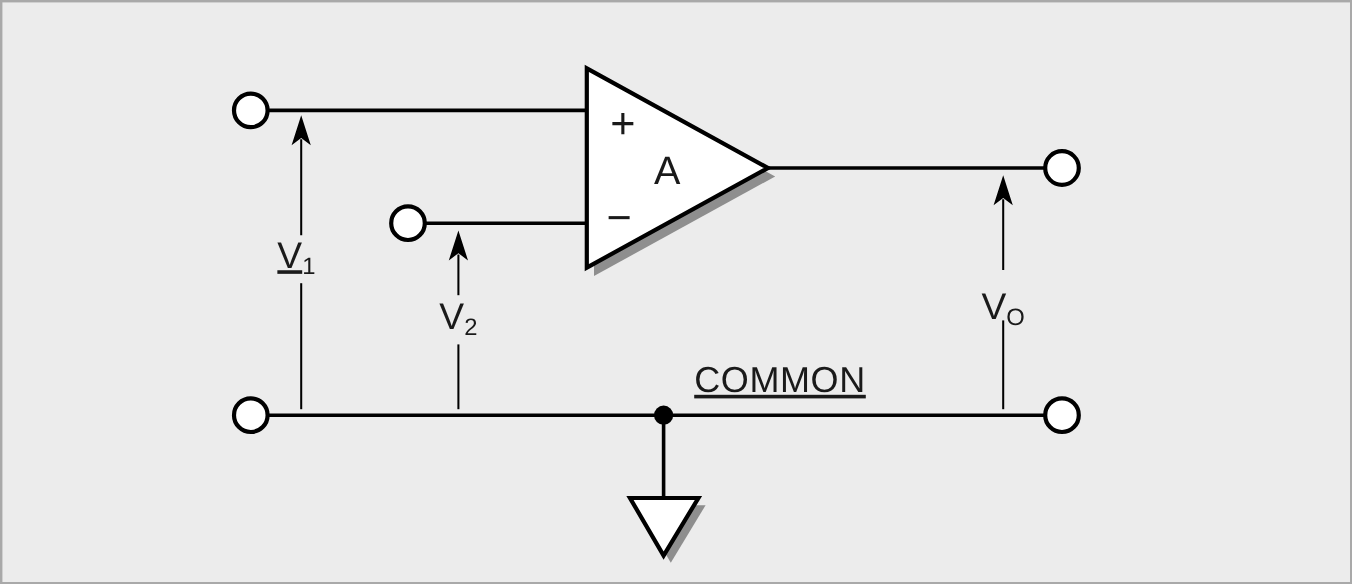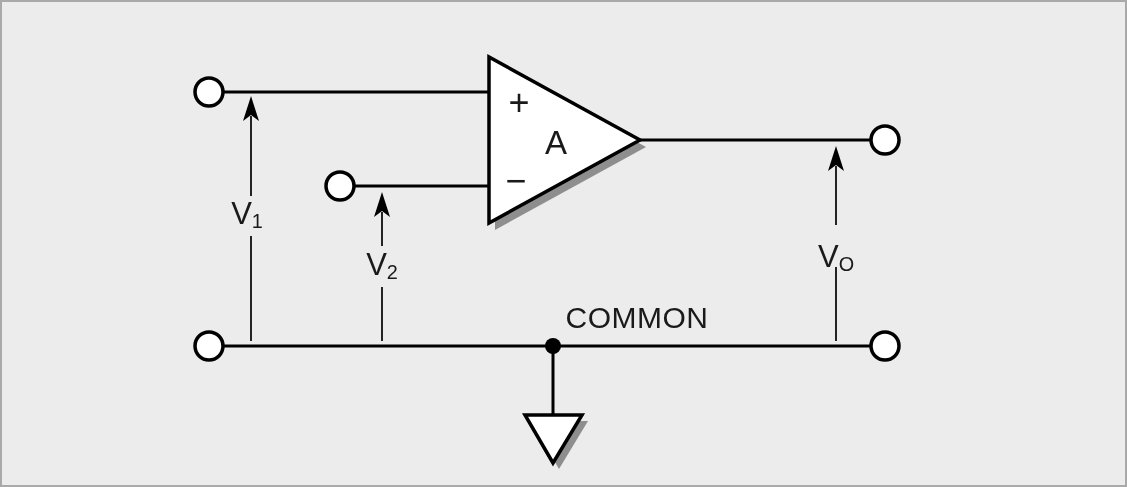--- a/index.html
+++ b/index.html
@@ -72,27 +72,27 @@
 
     <polygon points="380,190 372,215 380,209 388,215" fill="#000"></polygon>
     <line x1="380" y1="210" x2="380" y2="244" stroke="#000" stroke-width="1.7"></line>
     <line x1="380" y1="285" x2="380" y2="339" stroke="#000" stroke-width="1.7"></line>
 
     <polygon points="834,144 826,169 834,163 842,169" fill="#000"></polygon>
     <line x1="834" y1="164" x2="834" y2="223" stroke="#000" stroke-width="1.7"></line>
     <line x1="834" y1="265" x2="834" y2="339" stroke="#000" stroke-width="1.7"></line>
   </svg>
 
-  <div class="lbl v-label" style="left:245px; top:213px;"><span>V</span><span class="sub">1</span></div>
+  <div class="lbl v-label" style="left:245px; top:213px;text-decoration:underline;"><span>V</span><span class="sub">1</span></div>
 
   <div class="lbl v-label" style="left:380px; top:264px;"><span>V</span><span class="sub">2</span></div>
 
   <div class="lbl v-label" style="left:834px; top:256px;"><span>V</span><span class="sub">O</span></div>
 
-  <div class="lbl common-label" style="left:635px; top:316px;">COMMON</div>
+  <div class="lbl common-label" style="left:648px; top:316px;text-decoration:underline;">COMMON</div>
 
   <div class="lbl gain-label" style="left:554px; top:140px;">A</div>
 
   <div class="lbl sign-label" style="left:517px; top:101px;">+</div>
 
   <div class="lbl sign-label" style="left:514px; top:179px;">−</div>
 
 
 </div>
 

